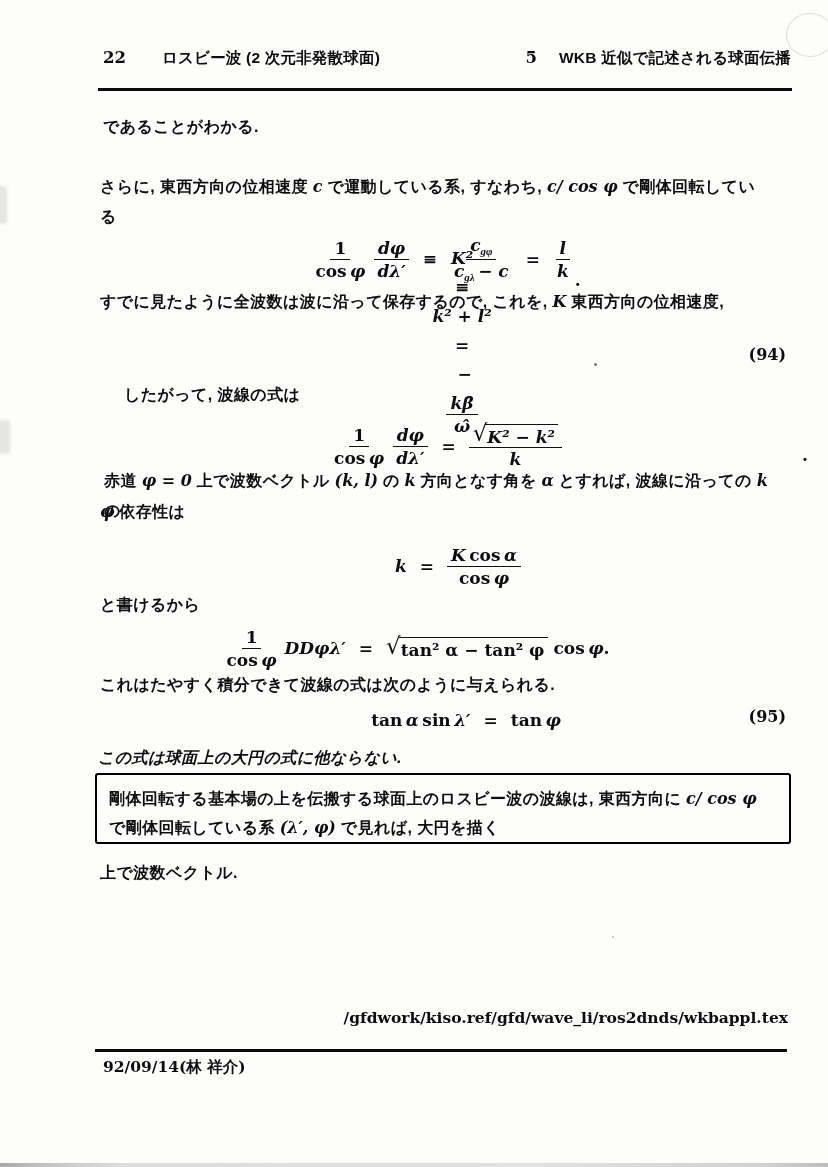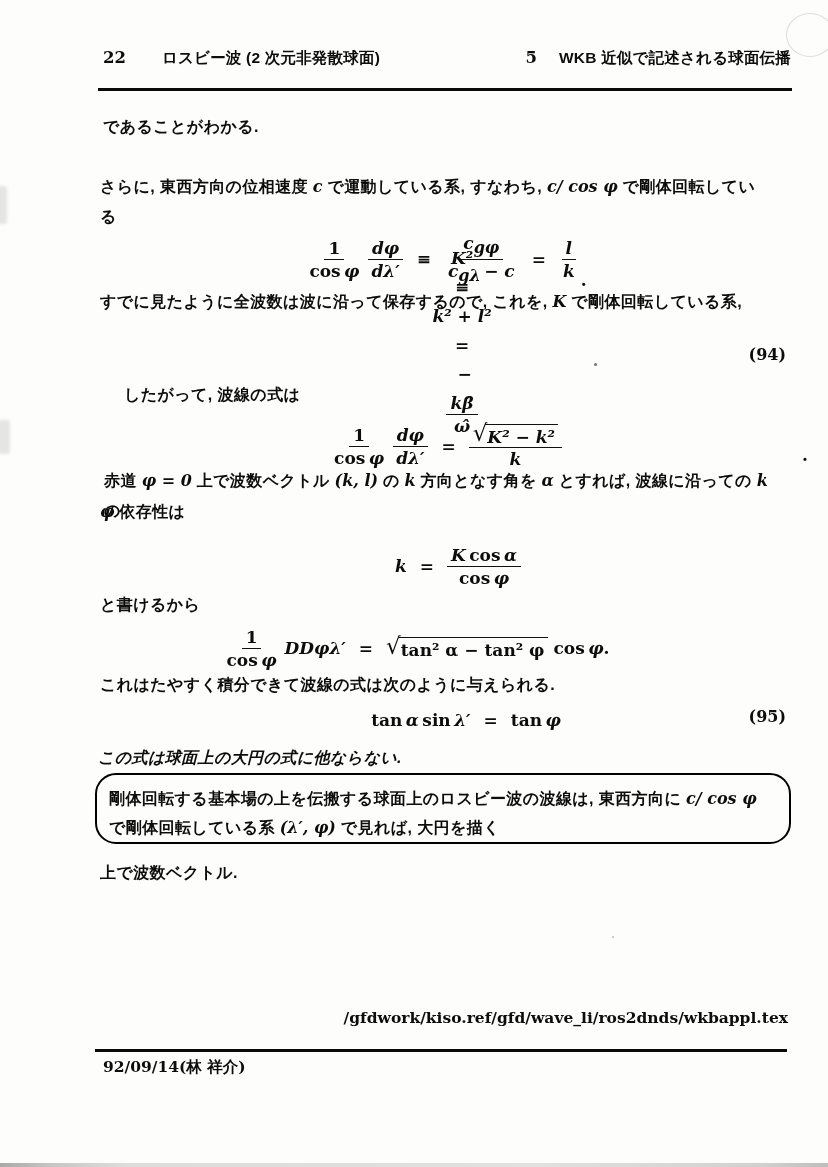--- a/index.html
+++ b/index.html
@@ -22,30 +22,30 @@
     left:100px;width:692px;display:flex;justify-content:center;align-items:center;
     font-family:"DejaVu Serif",serif;font-size:17px;font-weight:600;gap:9px;
   }
   .it{font-style:italic;}
   .rm{font-style:normal;}
   .frac{display:inline-flex;flex-direction:column;align-items:center;vertical-align:middle;}
   .frac .num{display:block;padding:0 4px 1px 4px;border-bottom:1.7px solid #111;text-align:center;}
   .frac .den{display:block;padding:1px 4px 0 4px;text-align:center;}
   .frac .nobar{border-bottom:none;padding-bottom:0;}
   .barwrap{border-bottom:1.7px solid #111;padding:0 2px 2px 2px;}
-  sub.sb{font-size:16px;font-style:italic;font-weight:600;}
+  sub.sb{font-size:11px;font-style:italic;font-weight:600;font-family:Liberation Serif, serif;}
   .sqrt{display:inline-flex;align-items:flex-start;}
   .sqrt .radsign{font-size:23px;line-height:19px;font-weight:400;margin-right:-2px;}
   .sqrt .vin{border-top:1.7px solid #111;padding:2px 3px 0 2px;}
   .rel{padding:0 4px;}
   .eqnum{font-family:"DejaVu Serif",serif;font-size:16px;font-weight:600;text-align:center;}
   
   .callout{
     left:95px;top:773px;width:668px;height:49px;
-    border:2.6px solid #000;border-radius:21px;padding:9px 12px;
+    border:2.6px solid #000;border-radius:3px;padding:9px 12px;
   }
   .callout .jp{line-height:29px;}
   
   .ftr{font-size:15.5px;}
   
   .punch{left:786px;top:13px;width:46px;height:42px;border-radius:50%;border:1.6px solid #dcdcdc;}
   .smudge{background:#b9b9b9;opacity:.35;filter:blur(1.5px);border-radius:3px;}
   .speck{background:#777;border-radius:50%;}
   .bstrip{
     left:0;bottom:0;width:828px;height:4px;opacity:.75;
@@ -93,21 +93,21 @@
       <span class="den"><span class="it">c</span><sub class="sb">gλ</sub> <span class="it">− c</span></span>
     </span>
     <span class="rel rm">=</span>
     <span class="frac">
       <span class="num it">l</span>
       <span class="den it">k</span>
     </span>
     <span class="rm" style="margin-left:-7px;align-self:flex-end;">.</span>
   </div>
 
-  <div class="abs jp" style="left:100px;top:287px;width:680px;"><span>すでに見たように全波数は波に沿って保存するので, これを, </span><span class="mi">K</span><span> で剛体回転している系,</span></div>
+  <div class="abs jp" style="left:100px;top:287px;width:680px;"><span>すでに見たように全波数は波に沿って保存するので, これを, </span><span class="mi">K</span><span> 東西方向の位相速度,</span></div>
 
   <div class="abs eq" style="top:327px;height:58px;transform:translateX(16px);flex-direction:column;">
     <span class="it">K²</span>
     <span class="rel rm">≡</span>
     <span class="it">k² + l²</span>
     <span class="rel rm">=</span>
     <span class="rm" style="margin-right:-5px;">−</span>
     <span class="frac">
       <span class="num it">kβ̂</span>
       <span class="den it">ω̂</span>

